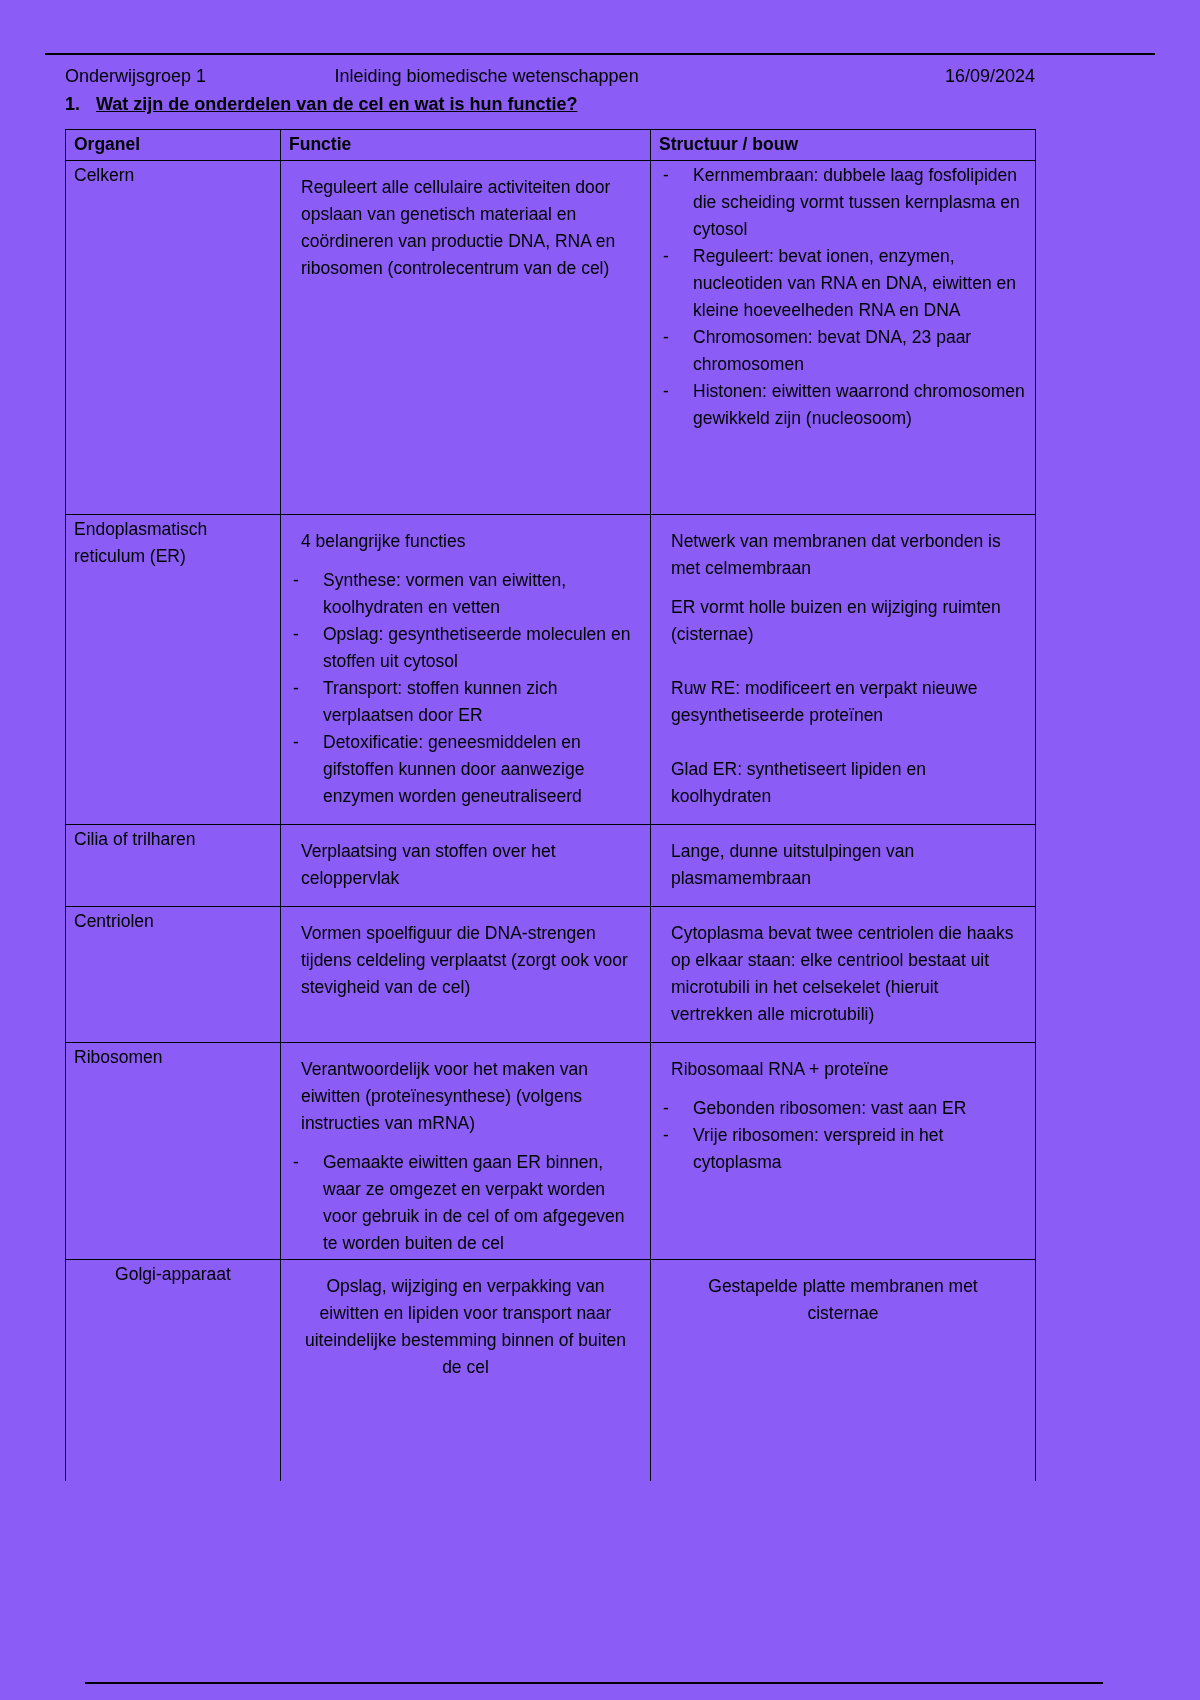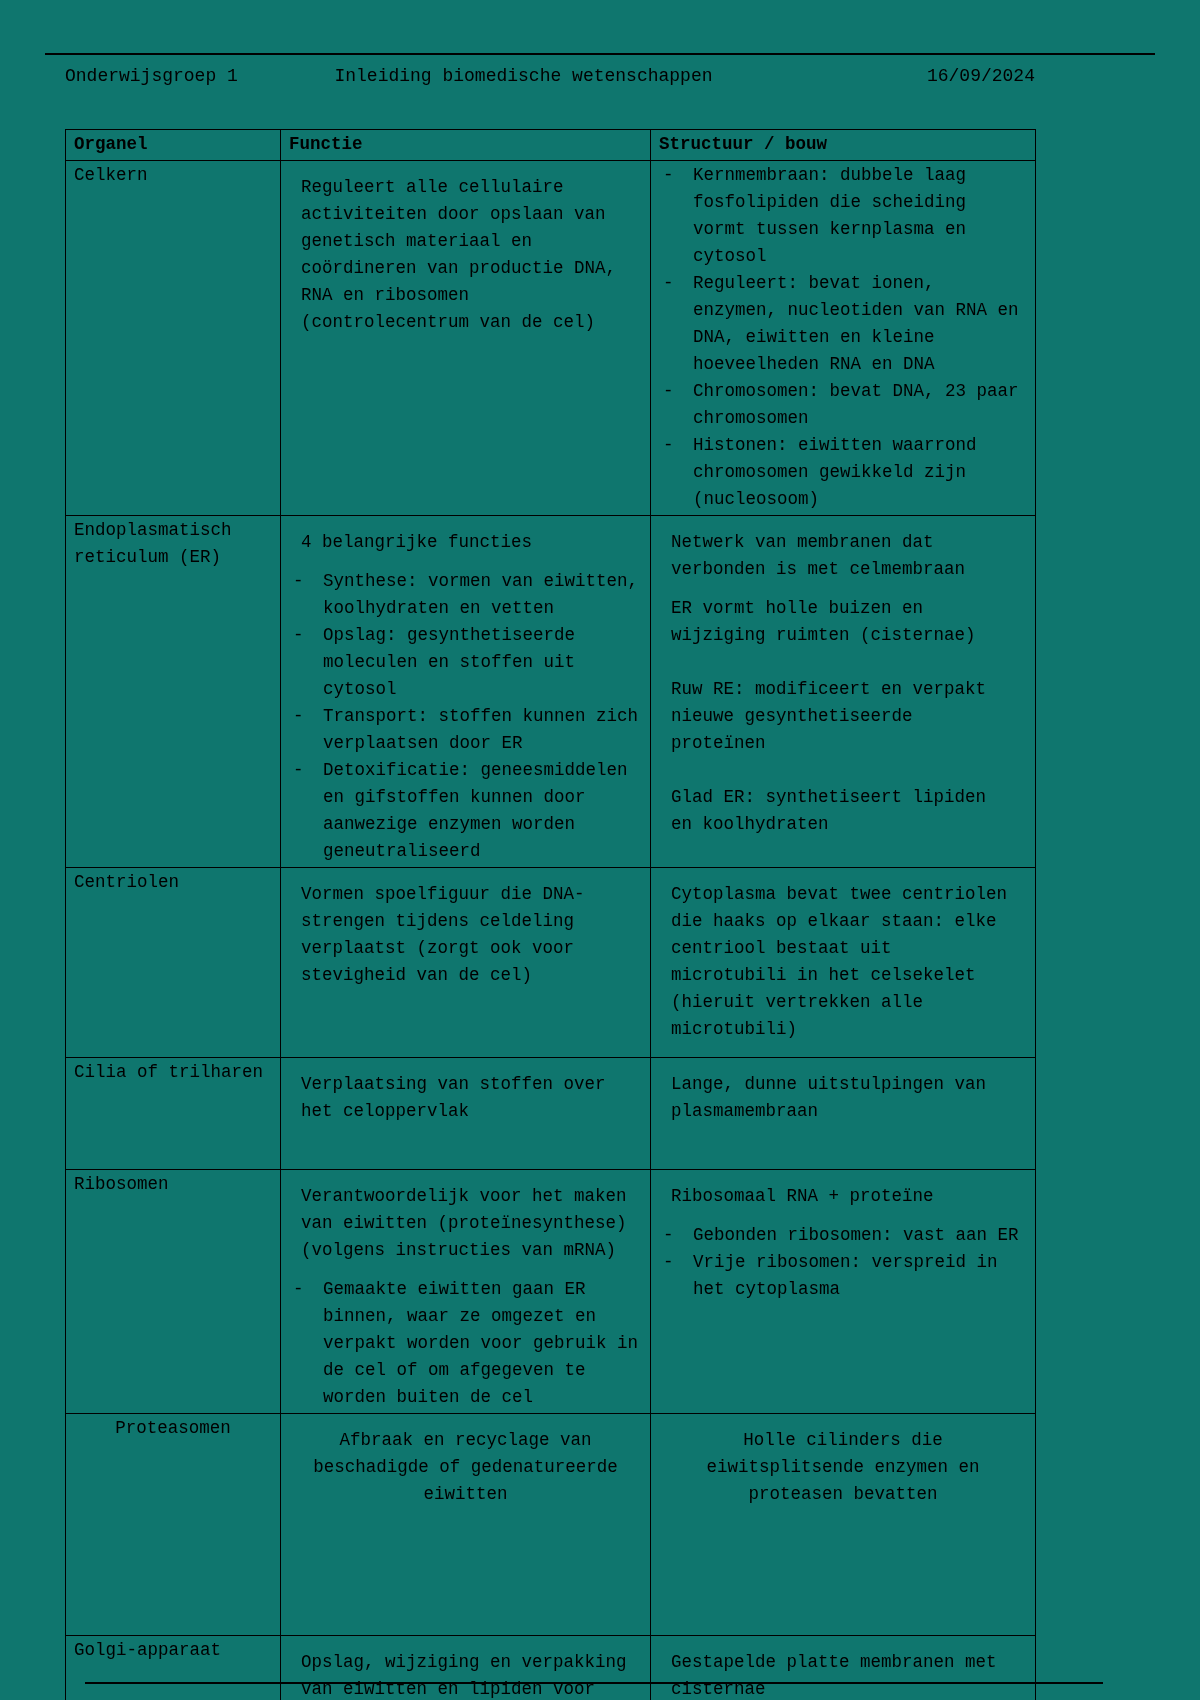--- a/index.html
+++ b/index.html
@@ -1,20 +1,20 @@
 <!DOCTYPE html>
 <html><head>
 <meta charset="utf-8">
 <style>
   html,body { margin:0; padding:0; background:#e9e9e9; }
   .page {
     position:relative;
     width:1200px; height:1700px;
-    background:#0f766e;
-    font-family:Liberation Mono, monospace;
+    background:#8b5cf6;
+    font-family:Liberation Sans, sans-serif;
     color:#000;
     overflow:hidden;
     margin:0 auto;
   }
   .top-rule {
     position:absolute; top:53px; left:45px; width:1110px;
     border-top:2.5px solid #000;
   }
   .bottom-rule {
     position:absolute; top:1682px; left:85px; width:1018px;
@@ -74,20 +74,23 @@
 <div class="page">
 
   <div class="top-rule"></div>
 
   <div class="doc-header">
     <span class="h-left">Onderwijsgroep 1</span>
     <span class="h-center">Inleiding biomedische wetenschappen</span>
     <span class="h-right">16/09/2024</span>
   </div>
 
+  <div class="heading">
+    <span class="num">1.</span><span class="txt">Wat zijn de onderdelen van de cel en wat is hun functie?</span>
+  </div>
 
   <table class="org-table">
     <colgroup>
       <col style="width:215px">
       <col style="width:370px">
       <col style="width:385px">
     </colgroup>
     <thead>
       <tr>
         <th>Organel</th>
@@ -142,65 +145,56 @@
             </div>
           </td>
           <td>
             <div class="cell-p">Netwerk van membranen dat verbonden is met celmembraan</div>
             <div class="cell-p">ER vormt holle buizen en wijziging ruimten (cisternae)</div>
             <div class="cell-p gap">Ruw RE: modificeert en verpakt nieuwe gesynthetiseerde proteïnen</div>
             <div class="cell-p gap">Glad ER: synthetiseert lipiden en koolhydraten</div>
           </td>
         </tr>
         <tr>
+          <td>Cilia of trilharen</td>
+          <td>
+            <div class="cell-p">Verplaatsing van stoffen over het celoppervlak</div>
+          </td>
+          <td>
+            <div class="cell-p">Lange, dunne uitstulpingen van plasmamembraan</div>
+          </td>
+        </tr>
+        <tr>
           <td>Centriolen</td>
           <td>
             <div class="cell-p">Vormen spoelfiguur die DNA-strengen tijdens celdeling verplaatst (zorgt ook voor stevigheid van de cel)</div>
           </td>
           <td>
             <div class="cell-p">Cytoplasma bevat twee centriolen die haaks op elkaar staan: elke centriool bestaat uit microtubili in het celsekelet (hieruit vertrekken alle microtubili)</div>
           </td>
         </tr>
         <tr>
-          <td>Cilia of trilharen</td>
-          <td>
-            <div class="cell-p">Verplaatsing van stoffen over het celoppervlak</div>
-          </td>
-          <td>
-            <div class="cell-p">Lange, dunne uitstulpingen van plasmamembraan</div>
-          </td>
-        </tr>
-        <tr>
           <td>Ribosomen</td>
           <td>
             <div class="cell-p">Verantwoordelijk voor het maken van eiwitten (proteïnesynthese) (volgens instructies van mRNA)</div>
             <div class="cell-li">
               <span class="dash">-</span>
               <span class="li-text">Gemaakte eiwitten gaan ER binnen, waar ze omgezet en verpakt worden voor gebruik in de cel of om afgegeven te worden buiten de cel</span>
             </div>
           </td>
           <td>
             <div class="cell-p">Ribosomaal RNA + proteïne</div>
             <div class="cell-li">
               <span class="dash">-</span>
               <span class="li-text">Gebonden ribosomen: vast aan ER</span>
             </div>
             <div class="cell-li">
               <span class="dash">-</span>
               <span class="li-text">Vrije ribosomen: verspreid in het cytoplasma</span>
             </div>
-          </td>
-        </tr>
-        <tr>
-          <td>Proteasomen</td>
-          <td>
-            <div class="cell-p">Afbraak en recyclage van beschadigde of gedenatureerde eiwitten</div>
-          </td>
-          <td>
-            <div class="cell-p">Holle cilinders die eiwitsplitsende enzymen en proteasen bevatten</div>
           </td>
         </tr>
         <tr>
           <td>Golgi-apparaat</td>
           <td>
             <div class="cell-p">Opslag, wijziging en verpakking van eiwitten en lipiden voor transport naar uiteindelijke bestemming binnen of buiten de cel</div>
           </td>
           <td>
             <div class="cell-p">Gestapelde platte membranen met cisternae</div>
           </td>

